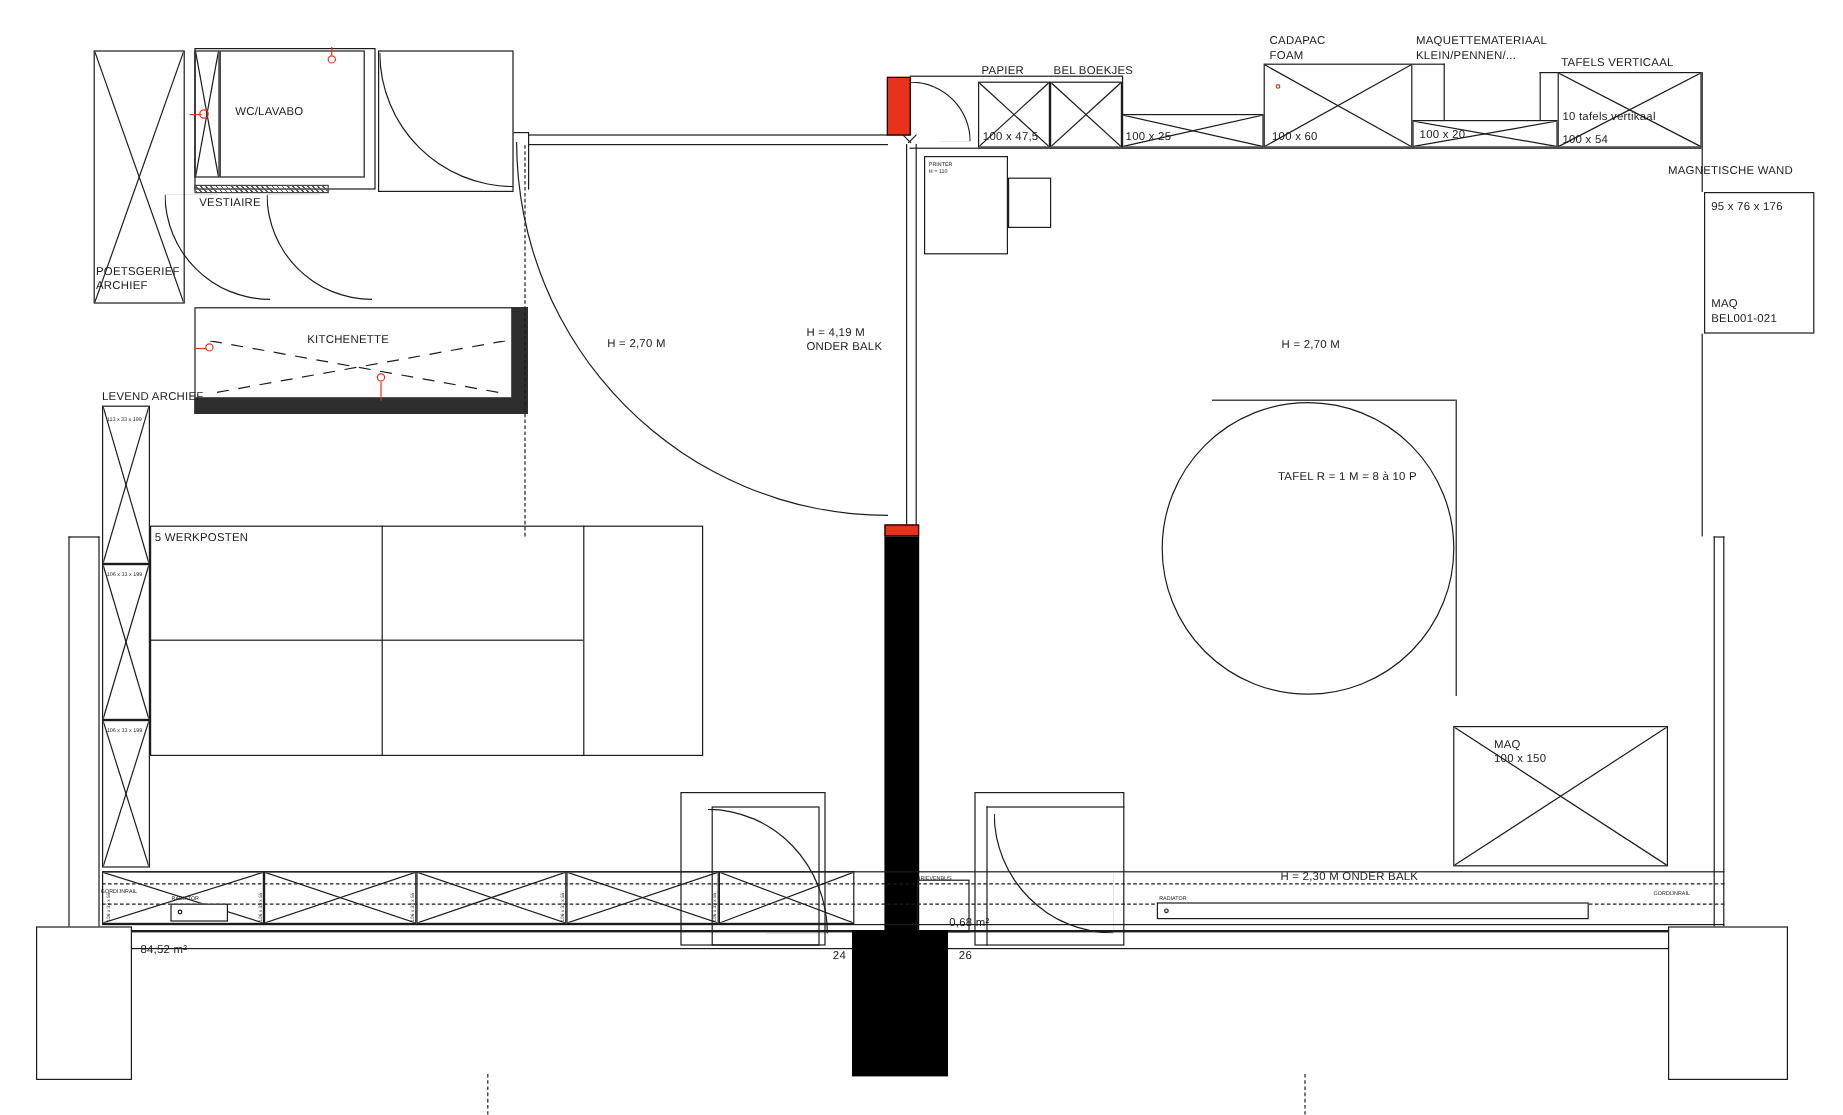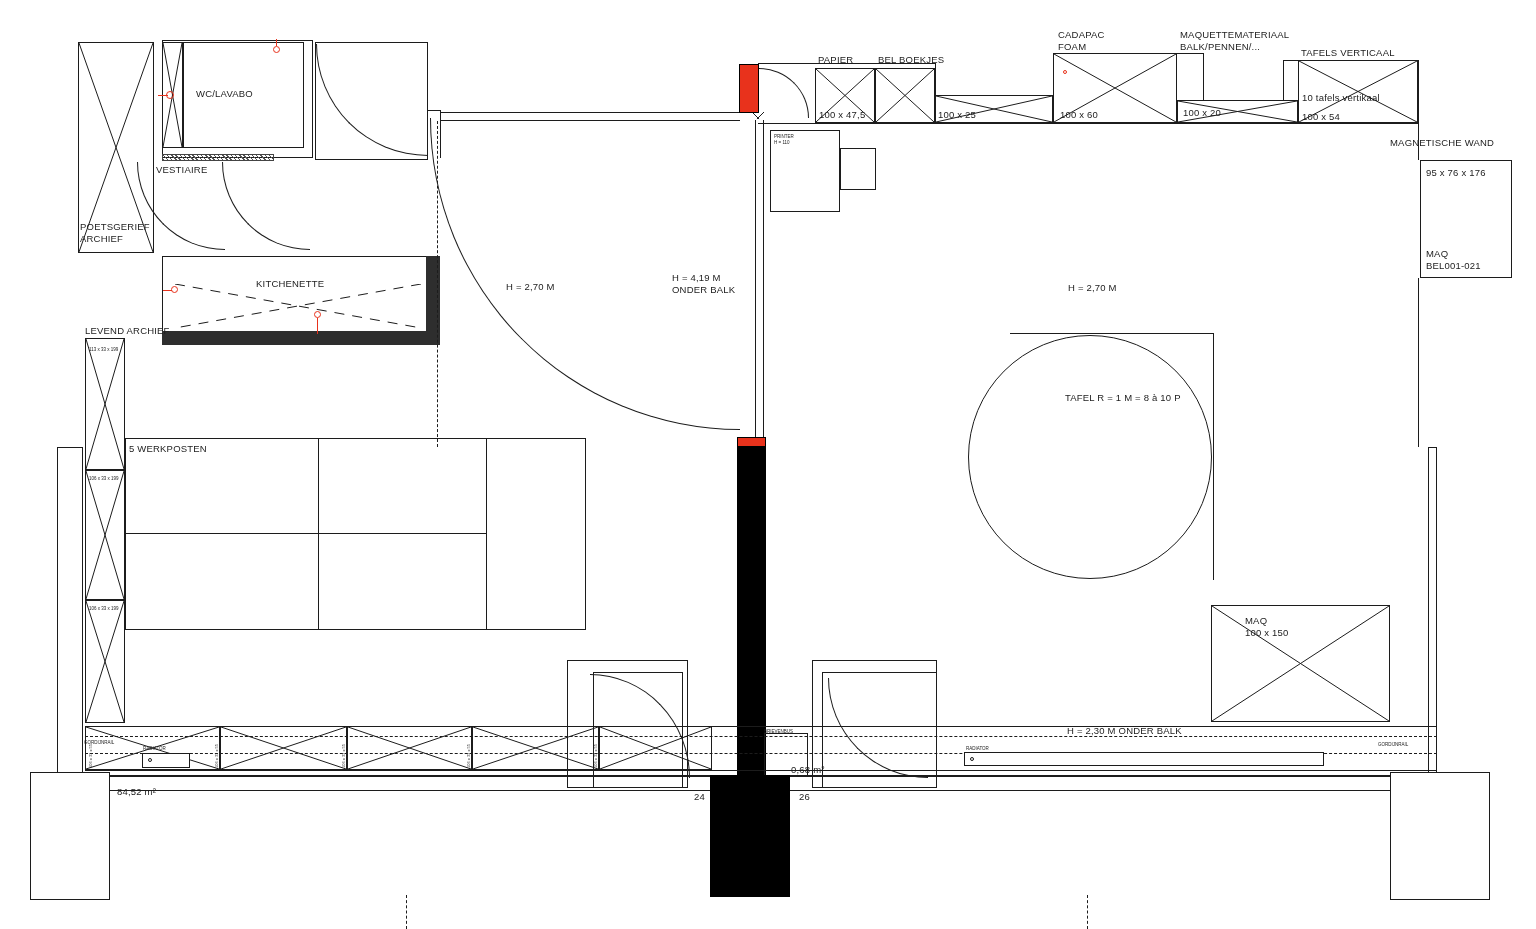--- a/index.html
+++ b/index.html
@@ -57,21 +57,21 @@
   <div class="a sym" style="left:273px;top:46px;width:7px;height:7px"></div>
   <div class="a symln" style="left:276px;top:39px;width:1px;height:7px"></div>
   <div class="a sym" style="left:166px;top:91px;width:8px;height:8px"></div>
   <div class="a symln" style="left:158px;top:95px;width:10px;height:1px"></div>
 
   <div class="a bx" style="left:315px;top:42px;width:113px;height:118px"></div>
   <div class="a arc-bl" style="left:316px;top:44px;width:112px;height:112px"></div>
   <div class="a ln" style="left:428px;top:110px;width:12px;height:1px"></div>
   <div class="a ln" style="left:440px;top:110px;width:1px;height:48px"></div>
 
-  <div class="a lbl" style="left:156px;top:164px">VESTIAIRE</div>
+  <div class="a lbl" style="left:166px;top:164px">VESTIAIRE</div>
   <div class="a hatch" style="left:162px;top:154px;width:112px;height:7px"></div>
   <div class="a arc-bl" style="left:137px;top:162px;width:88px;height:88px"></div>
   <div class="a arc-bl" style="left:222px;top:162px;width:88px;height:88px"></div>
 
   <div class="a bx" style="left:162px;top:256px;width:278px;height:89px"></div>
   <div class="a wall-dark" style="left:426px;top:256px;width:14px;height:77px"></div>
   <div class="a wall-dark" style="left:162px;top:331px;width:278px;height:14px"></div>
   <div class="a xsvg" style="left:175px;top:284px;width:246px;height:44px">
       <svg viewBox="0 0 100 100" preserveAspectRatio="none">
         <line x1="0" y1="0" x2="100" y2="100"></line>
@@ -167,21 +167,21 @@
         <line x1="0" y1="0" x2="100" y2="100"></line>
         <line x1="100" y1="0" x2="0" y2="100"></line>
       </svg>
     </div>
   <div class="a lbl" style="left:1058px;top:29px">CADAPAC</div>
   <div class="a lbl" style="left:1058px;top:41px">FOAM</div>
   <div class="a lbl" style="left:1060px;top:109px">100 x 60</div>
   <div class="a sym" style="left:1063px;top:70px;width:4px;height:4px"></div>
 
   <div class="a lbl" style="left:1180px;top:29px">MAQUETTEMATERIAAL</div>
-  <div class="a lbl" style="left:1180px;top:41px">BALK/PENNEN/...</div>
+  <div class="a lbl" style="left:1180px;top:41px">KLEIN/PENNEN/...</div>
   <div class="a ln" style="left:1177px;top:53px;width:27px;height:1px"></div>
   <div class="a ln" style="left:1203px;top:53px;width:1px;height:47px"></div>
   <div class="a xbox" style="left:1177px;top:100px;width:121px;height:23px">
       <svg viewBox="0 0 100 100" preserveAspectRatio="none">
         <line x1="0" y1="0" x2="100" y2="100"></line>
         <line x1="100" y1="0" x2="0" y2="100"></line>
       </svg>
     </div>
   <div class="a lbl" style="left:1183px;top:107px">100 x 20</div>
   <div class="a ln" style="left:1283px;top:60px;width:1px;height:40px"></div>

